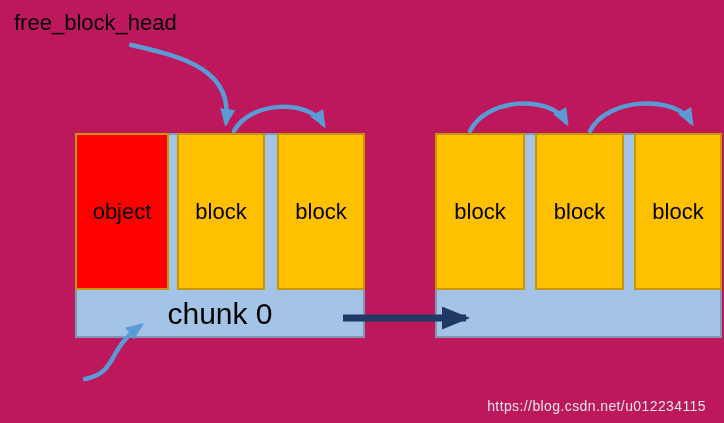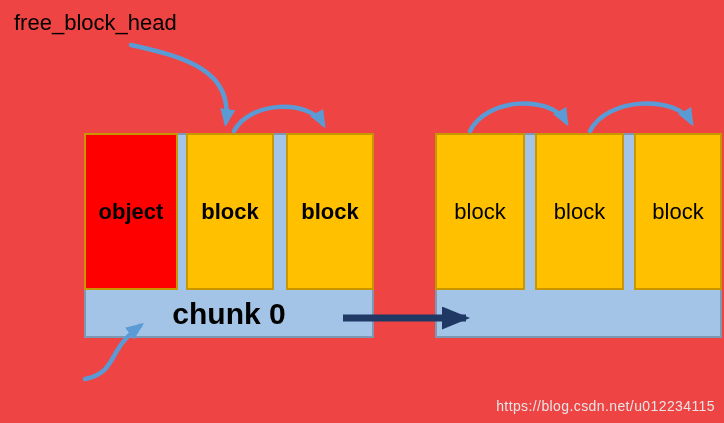--- a/index.html
+++ b/index.html
@@ -1,20 +1,20 @@
 <!DOCTYPE html>
 <html style="--block-fill: #FFC000; --block-border: #C89600; --object-fill: #FF0000; --chunk-fill: #A3C4E6; --chunk-border: #7E98B4; --pointer-arrow: #5B9BD5; --chunk-link-arrow: #1F3864; --text: #000000; --watermark-text: #E6E6E6;"><head>
 <meta charset="utf-8">
 <style>
   html, body { margin: 0; padding: 0; background: #ffffff; }
   .canvas {
     position: relative;
     width: 724px;
     height: 423px;
-    background: #ef4444;
+    background: #be185d;
     overflow: hidden;
     font-family: "Liberation Sans", sans-serif;
     color: var(--text, #000);
   }
   .toplabel {
     position: absolute;
     font-size: 22px;
     color: var(--text, #000);
     white-space: nowrap;
   }
@@ -22,21 +22,21 @@
   #mem-head-label  { left: 14px; top: 377px; }
 
   .chunk {
     position: absolute;
     top: 133px;
     height: 205px;
     box-sizing: border-box;
     background: var(--chunk-fill, #A3C4E6);
     border: 2px solid var(--chunk-border, #7E98B4);
   }
-  #chunk0 { left: 84px;  width: 290px; font-weight: bold; }
+  #chunk0 { left: 75px;  width: 290px; }
   #chunk1 { left: 435px; width: 287px; }
 
   .block {
     position: absolute;
     top: -2px;
     height: 157px;
     box-sizing: border-box;
     background: var(--block-fill, #FFC000);
     border: 2px solid var(--block-border, #C89600);
     display: flex;
@@ -80,21 +80,21 @@
   .parrow-head { fill: var(--pointer-arrow, #5B9BD5); }
   .navy-line {
     stroke: var(--chunk-link-arrow, #1F3864);
     stroke-width: 7;
     fill: none;
   }
   .navy-head { fill: var(--chunk-link-arrow, #1F3864); }
 
   .watermark {
     position: absolute;
-    right: 9px;
+    right: 18px;
     bottom: 9px;
     font-size: 14px;
     letter-spacing: 0.4px;
     color: var(--watermark-text, #E6E6E6);
     user-select: none;
   }
 </style>
 </head>
 <body>
 

